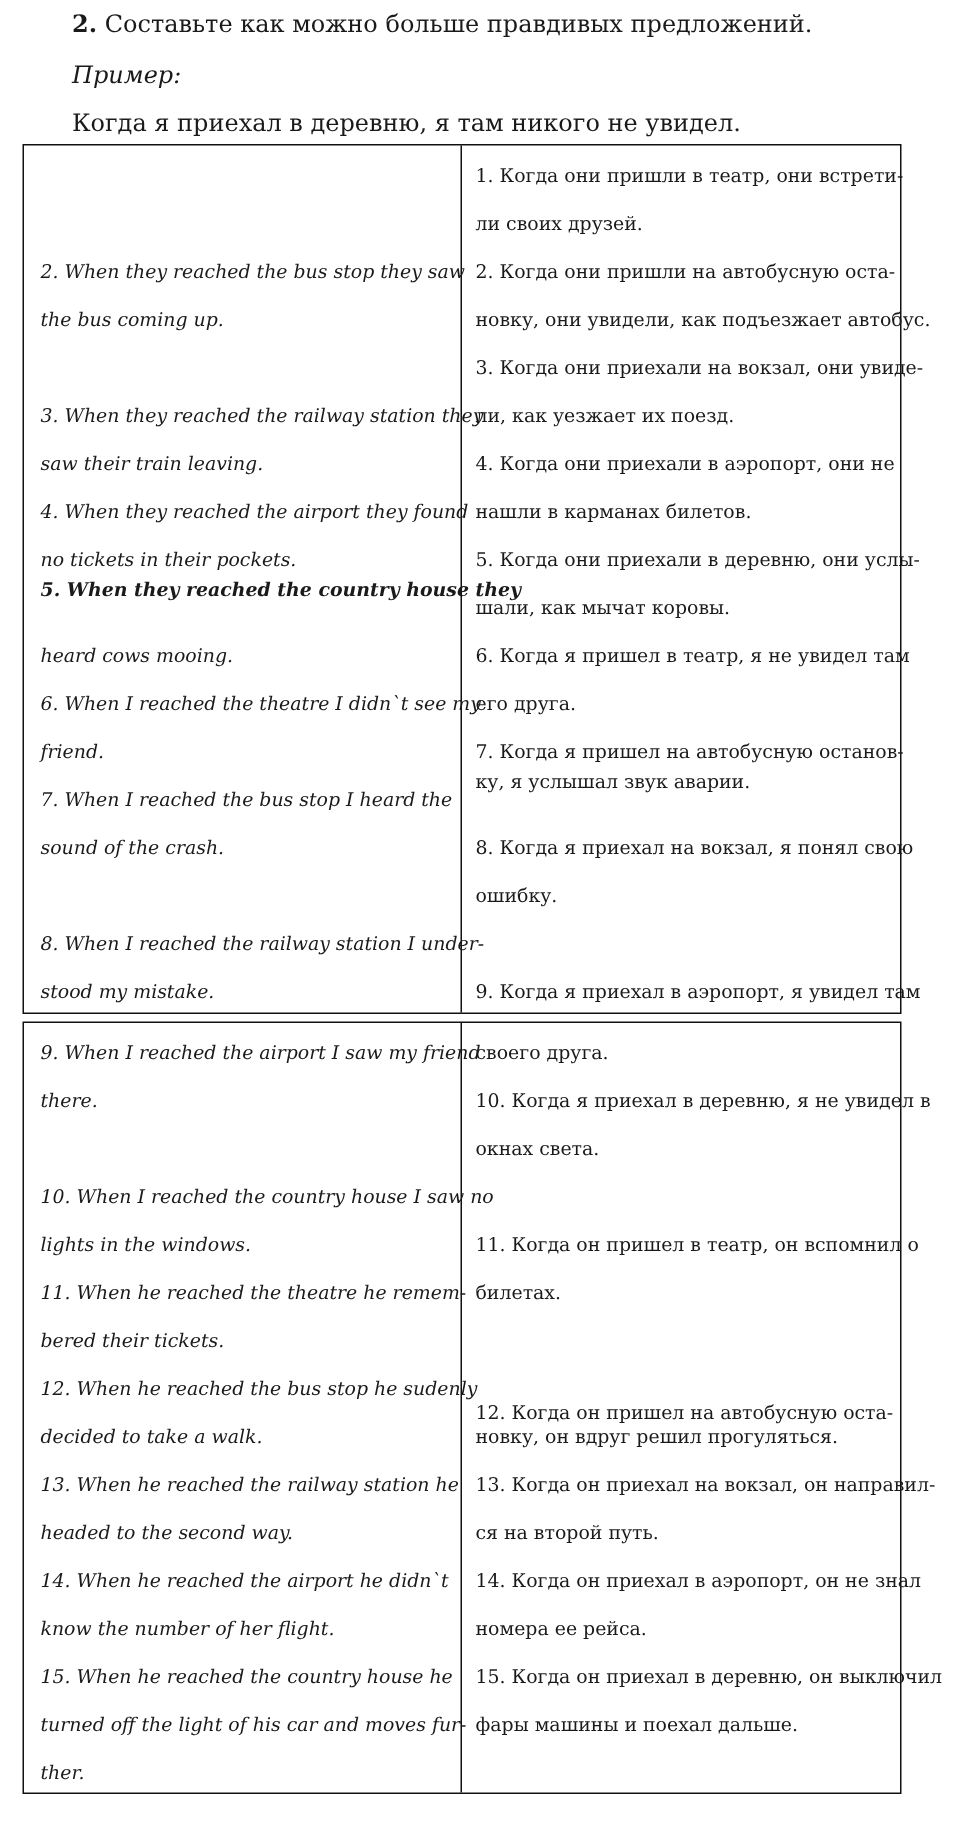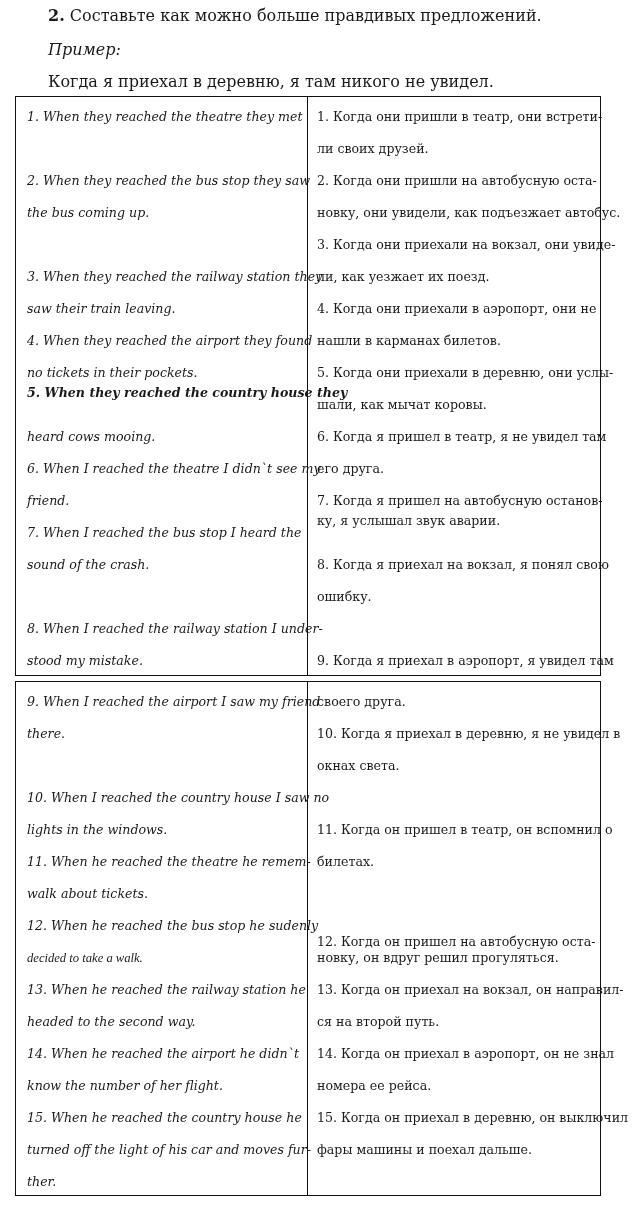--- a/index.html
+++ b/index.html
@@ -27,21 +27,20 @@
 <div class="hdr" style="top:6px;">
   <b>2.</b>
   <span>Составьте как можно больше правдивых предложений.</span>
 </div>
 <div class="hdr ex-label" style="top:40px;">Пример:</div>
 <div class="hdr" style="top:72px;">Когда я приехал в деревню, я там никого не увидел.</div>
 
 <div class="tbl" style="top:96px; height:580px;">
   <div class="divider"></div>
   <div class="cell en">
-      <div class="ln j" style="top: 4px;">1. When they reached the theatre they met</div>
       <div class="ln j" style="top: 68px;">2. When they reached the bus stop they saw</div>
       <div class="ln" style="top: 100px;">the bus coming up.</div>
       <div class="ln j" style="top: 164px;">3. When they reached the railway station they</div>
       <div class="ln" style="top: 196px;">saw their train leaving.</div>
       <div class="ln j" style="top: 228px;">4. When they reached the airport they found</div>
       <div class="ln" style="top: 260px;">no tickets in their pockets.</div>
       <div class="ln j" style="top: 280px; font-weight: bold;">5. When they reached the country house they</div>
       <div class="ln" style="top: 324px;">heard cows mooing.</div>
       <div class="ln j" style="top: 356px;">6. When I reached the theatre I didn`t see my</div>
       <div class="ln" style="top: 388px;">friend.</div>
@@ -72,23 +71,23 @@
 </div>
 
 <div class="tbl" style="top:681px; height:515px;">
   <div class="divider"></div>
   <div class="cell en">
       <div class="ln j" style="top: 4px;">9. When I reached the airport I saw my friend</div>
       <div class="ln" style="top: 36px;">there.</div>
       <div class="ln j" style="top: 100px;">10. When I reached the country house I saw no</div>
       <div class="ln" style="top: 132px;">lights in the windows.</div>
       <div class="ln j" style="top: 164px;">11. When he reached the theatre he remem-</div>
-      <div class="ln" style="top: 196px;">walk about tickets.</div>
+      <div class="ln" style="top: 196px;">bered their tickets.</div>
       <div class="ln j" style="top: 228px;">12. When he reached the bus stop he sudenly</div>
-      <div class="ln" style="top: 260px; font-family: Liberation Serif, serif;">decided to take a walk.</div>
+      <div class="ln" style="top: 260px;">decided to take a walk.</div>
       <div class="ln j" style="top: 292px;">13. When he reached the railway station he</div>
       <div class="ln" style="top: 324px;">headed to the second way.</div>
       <div class="ln j" style="top: 356px;">14. When he reached the airport he didn`t</div>
       <div class="ln" style="top: 388px;">know the number of her flight.</div>
       <div class="ln j" style="top: 420px;">15. When he reached the country house he</div>
       <div class="ln j" style="top: 452px;">turned off the light of his car and moves fur-</div>
       <div class="ln" style="top: 484px;">ther.</div>
     </div>
   <div class="cell ru">
       <div class="ln" style="top: 4px;">своего друга.</div>

